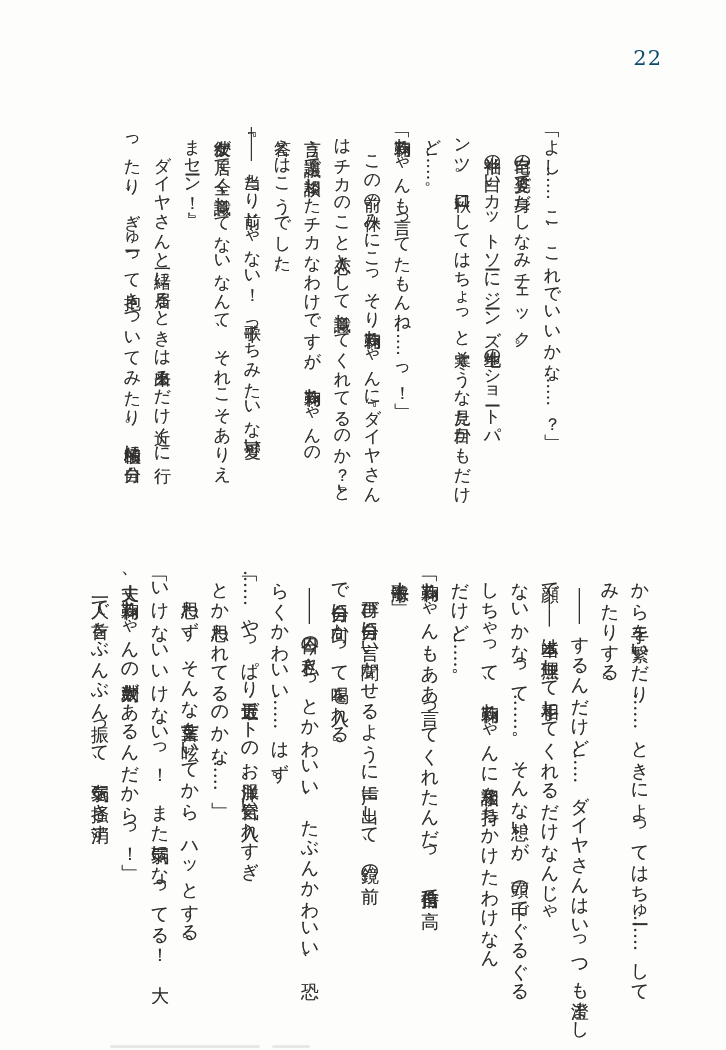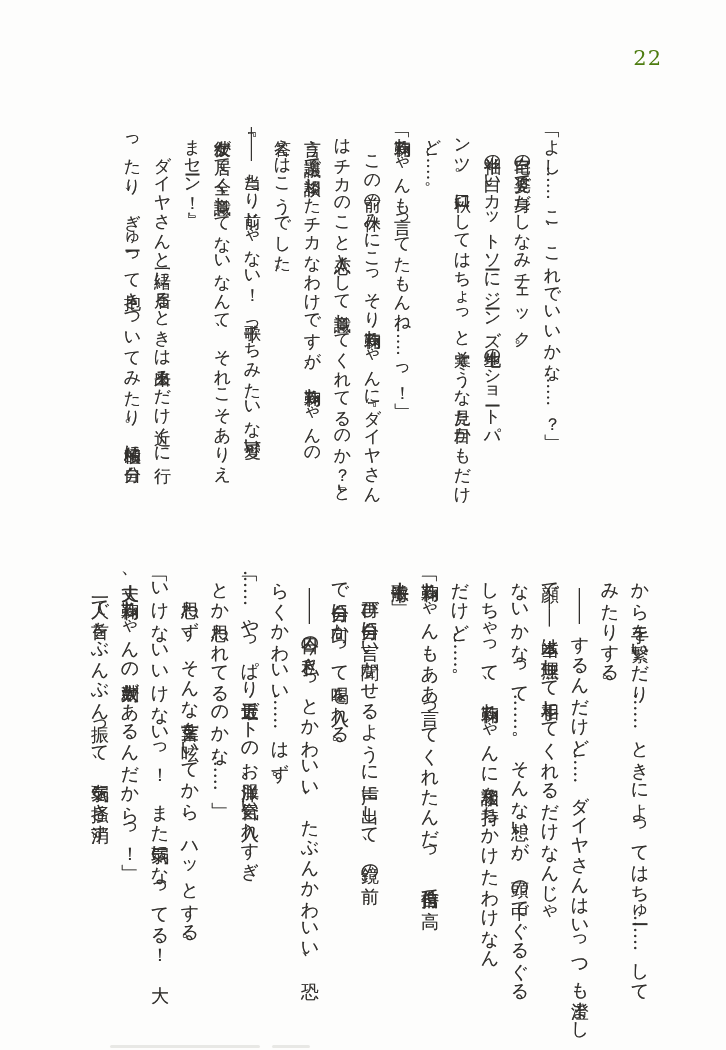--- a/index.html
+++ b/index.html
@@ -16,21 +16,21 @@
     overflow: hidden;
     font-family: "DejaVu Serif", "Liberation Serif", serif;
     color: #35332f;
   }
   .page-number {
     position: absolute;
     top: 46px;
     right: 64px;
     font-size: 21px;
     letter-spacing: 1px;
-    color: #4d7c0f;
+    color: #0c4a6e;
   }
   .vband {
     position: absolute;
     writing-mode: vertical-rl;
     text-orientation: mixed;
     color: #312f2c;
     text-shadow: 0 0 0.5px rgba(40, 38, 35, 0.45);
   }
   .vband p.vline {
     margin: 0;

